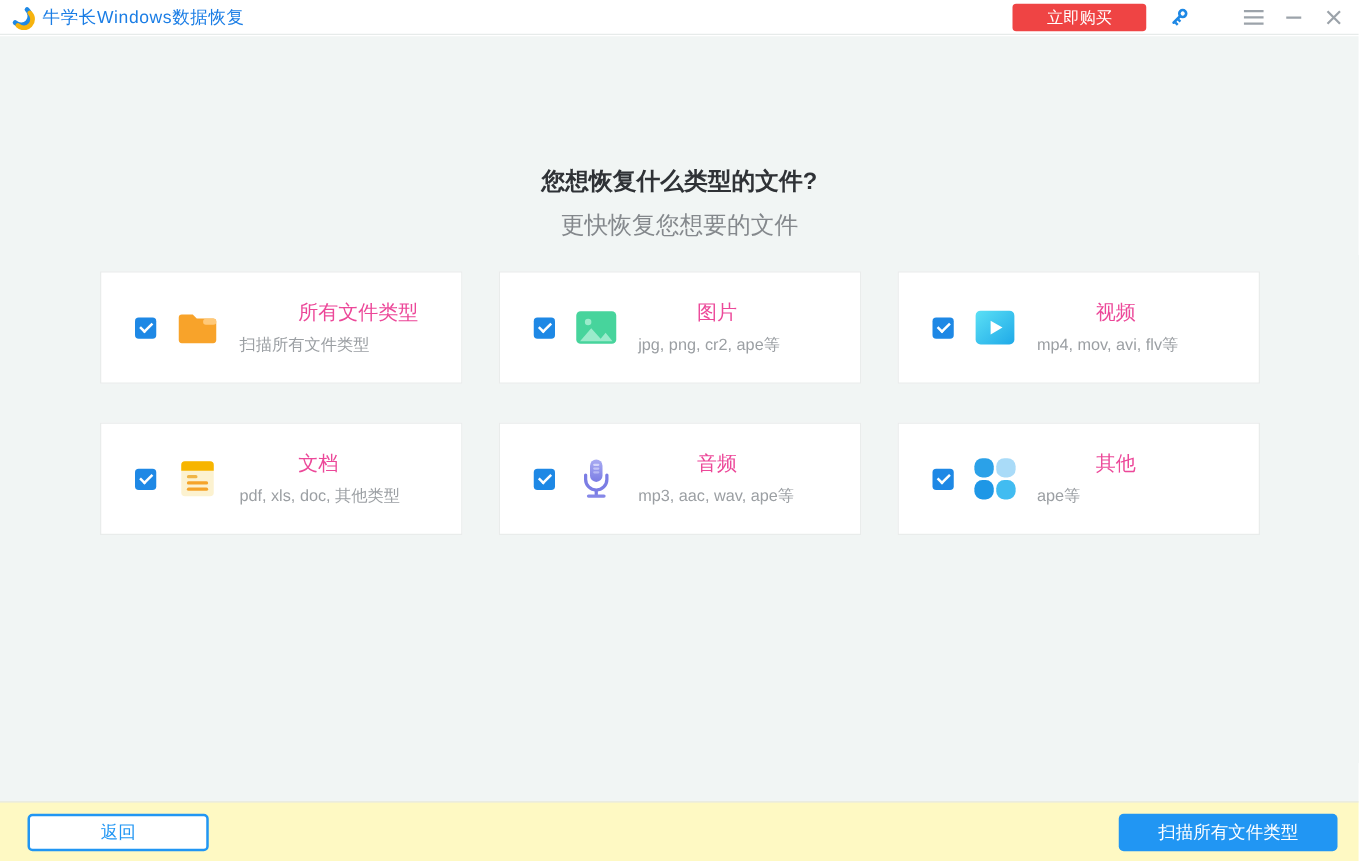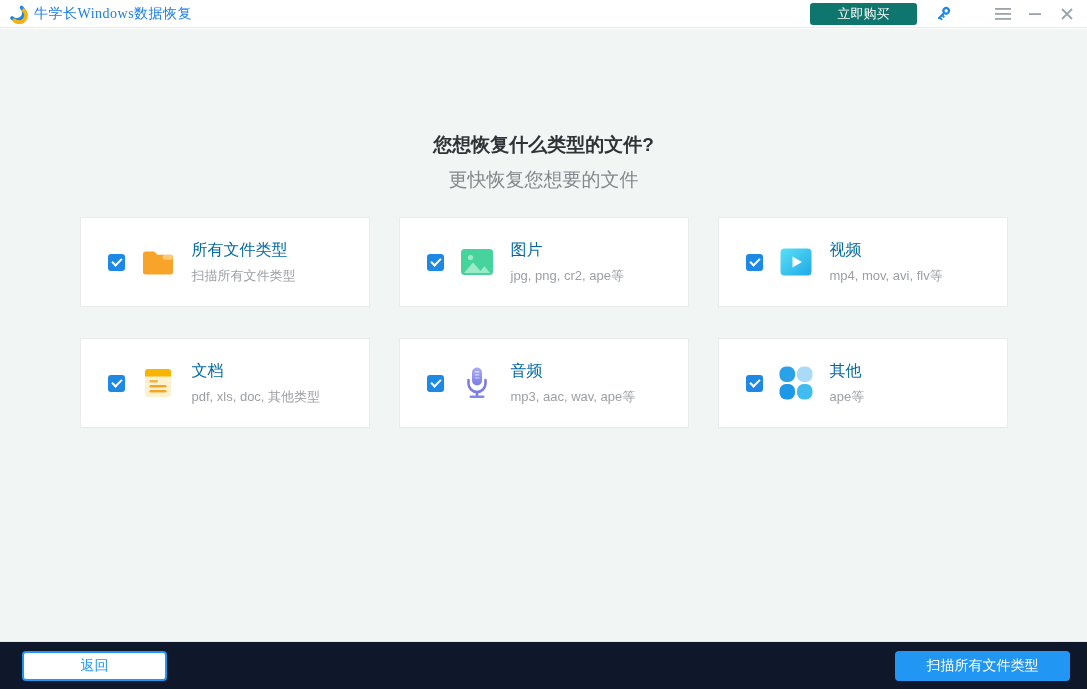--- a/index.html
+++ b/index.html
@@ -5,27 +5,27 @@
   * { margin: 0; padding: 0; box-sizing: border-box; }
   html, body {
     width: 1087px; height: 689px;
     font-family: "Liberation Sans", "DejaVu Sans", sans-serif;
     background: #fff; overflow: hidden; position: relative;
   }
 
   
   .titlebar {
     height: 28px; background: #fff; border-bottom: 1px solid #E7EBEA;
-    display: flex; align-items: center; padding: 0 12px 0 8px; font-family: Liberation Serif, serif;
+    display: flex; align-items: center; padding: 0 12px 0 8px;
   }
   .logo { width: 20px; height: 20px; margin-right: 6px; display: flex; }
   .app-title { color: #1A7DE5; font-size: 14px; letter-spacing: 0.5px; }
   .tb-spacer { flex: 1; }
   .buy-btn {
-    width: 107px; height: 22px; background: #0f766e; border: none; border-radius: 3px;
+    width: 107px; height: 22px; background: #ef4444; border: none; border-radius: 3px;
     color: #fff; font-size: 13px; display: flex; align-items: center; justify-content: center;
     cursor: pointer; margin-right: 18px; font-family: inherit;
   }
   .key-btn { margin-right: 42px; display: flex; align-items: center; cursor: pointer; }
   .win-controls { display: flex; align-items: center; gap: 15px; }
   .win-btn { width: 17px; height: 17px; display: flex; align-items: center; justify-content: center; cursor: pointer; }
 
   
   .content {
     position: absolute; top: 29px; bottom: 48px; left: 0; right: 0;
@@ -47,27 +47,27 @@
     width: 17px; height: 17px; border-radius: 3px; background: #1E88E5;
     position: relative; margin-right: 15px; flex: none; cursor: pointer;
   }
   .checkbox::after {
     content: ""; position: absolute; left: 4px; top: 4px;
     width: 8px; height: 4px;
     border-left: 2px solid #fff; border-bottom: 2px solid #fff;
     transform: rotate(-45deg);
   }
   .card-icon { width: 36px; height: 36px; margin-right: 16px; flex: none; display: flex; }
-  .card-title { font-size: 16px; color: #0369a1; margin-bottom: 6px; }
+  .card-title { font-size: 16px; color: #ec4899; margin-bottom: 6px; margin-left: 47px; }
   .card-sub { font-size: 13px; color: #9B9FA3; }
 
   
   .footer {
     position: absolute; left: 0; right: 0; bottom: 0; height: 48px;
-    background: #0f172a; border-top: 1px solid #E4E7E6;
+    background: #fef9c3; border-top: 1px solid #E4E7E6;
   }
   .back-btn {
     position: absolute; left: 22px; top: 9px; width: 145px; height: 30px;
     background: #fff; border: 2px solid #2196F3; border-radius: 4px;
     color: #2196F3; font-size: 14px; cursor: pointer; font-family: inherit;
   }
   .scan-btn {
     position: absolute; right: 17px; top: 9px; width: 175px; height: 30px;
     background: #2196F3; border: none; border-radius: 4px;
     color: #fff; font-size: 14px; cursor: pointer; font-family: inherit;

